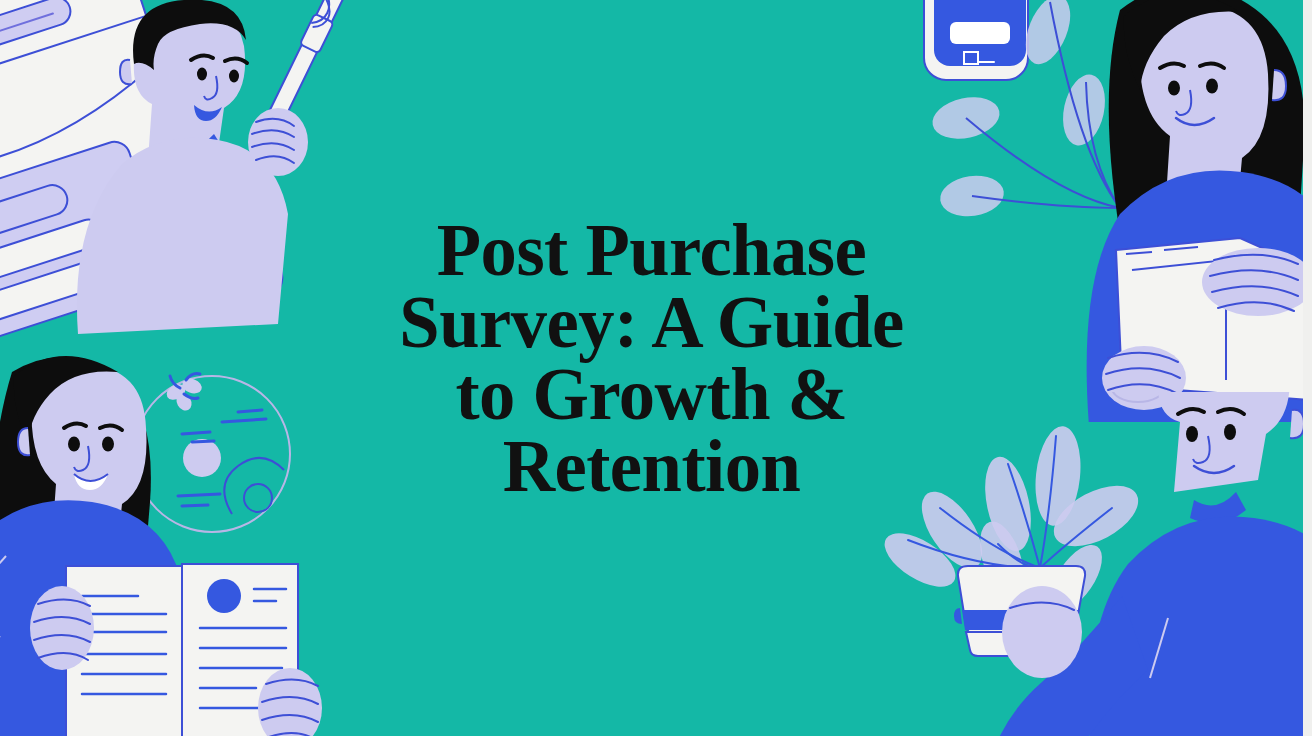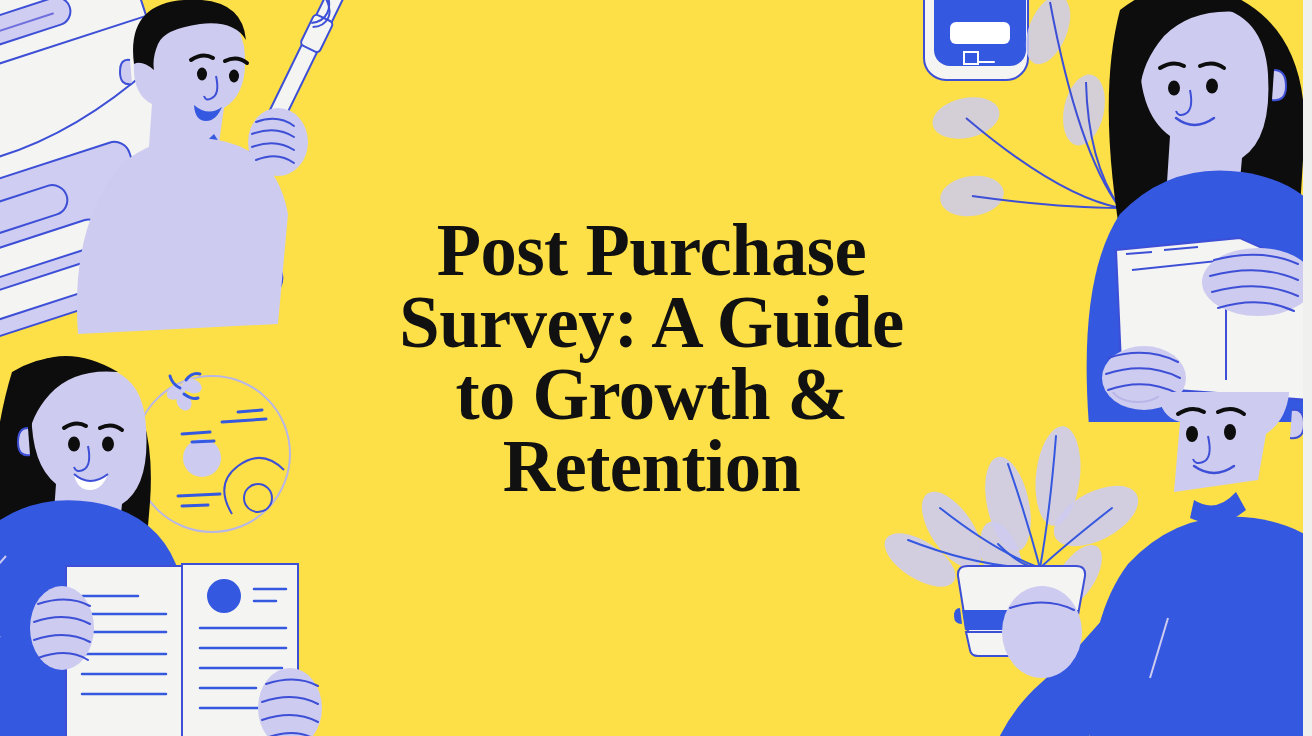--- a/index.html
+++ b/index.html
@@ -5,21 +5,21 @@
   * { margin:0; padding:0; box-sizing:border-box; }
   html,body { width:1312px; height:736px; }
   body {
     font-family: "Liberation Serif", "DejaVu Serif", serif;
     background:#f0f0ee;
     overflow:hidden;
   }
   #stage {
     position:relative;
     width:1303px; height:736px;
-    background:#fde047;
+    background:#14b8a6;
     overflow:hidden;
   }
   .art { position:absolute; pointer-events:none; }
   #art-tl { left:-28px;  top:-36px;  width:420px;  height:380px; }
   #art-bl { left:-30px;  top:336px;  width:400px;  height:430px; }
   #art-tr { left:908px;  top:-18px;  width:430px;  height:440px; }
   #art-br { left:880px;  top:392px;  width:440px;  height:360px; }
 
   #title-block {
     position:absolute;

